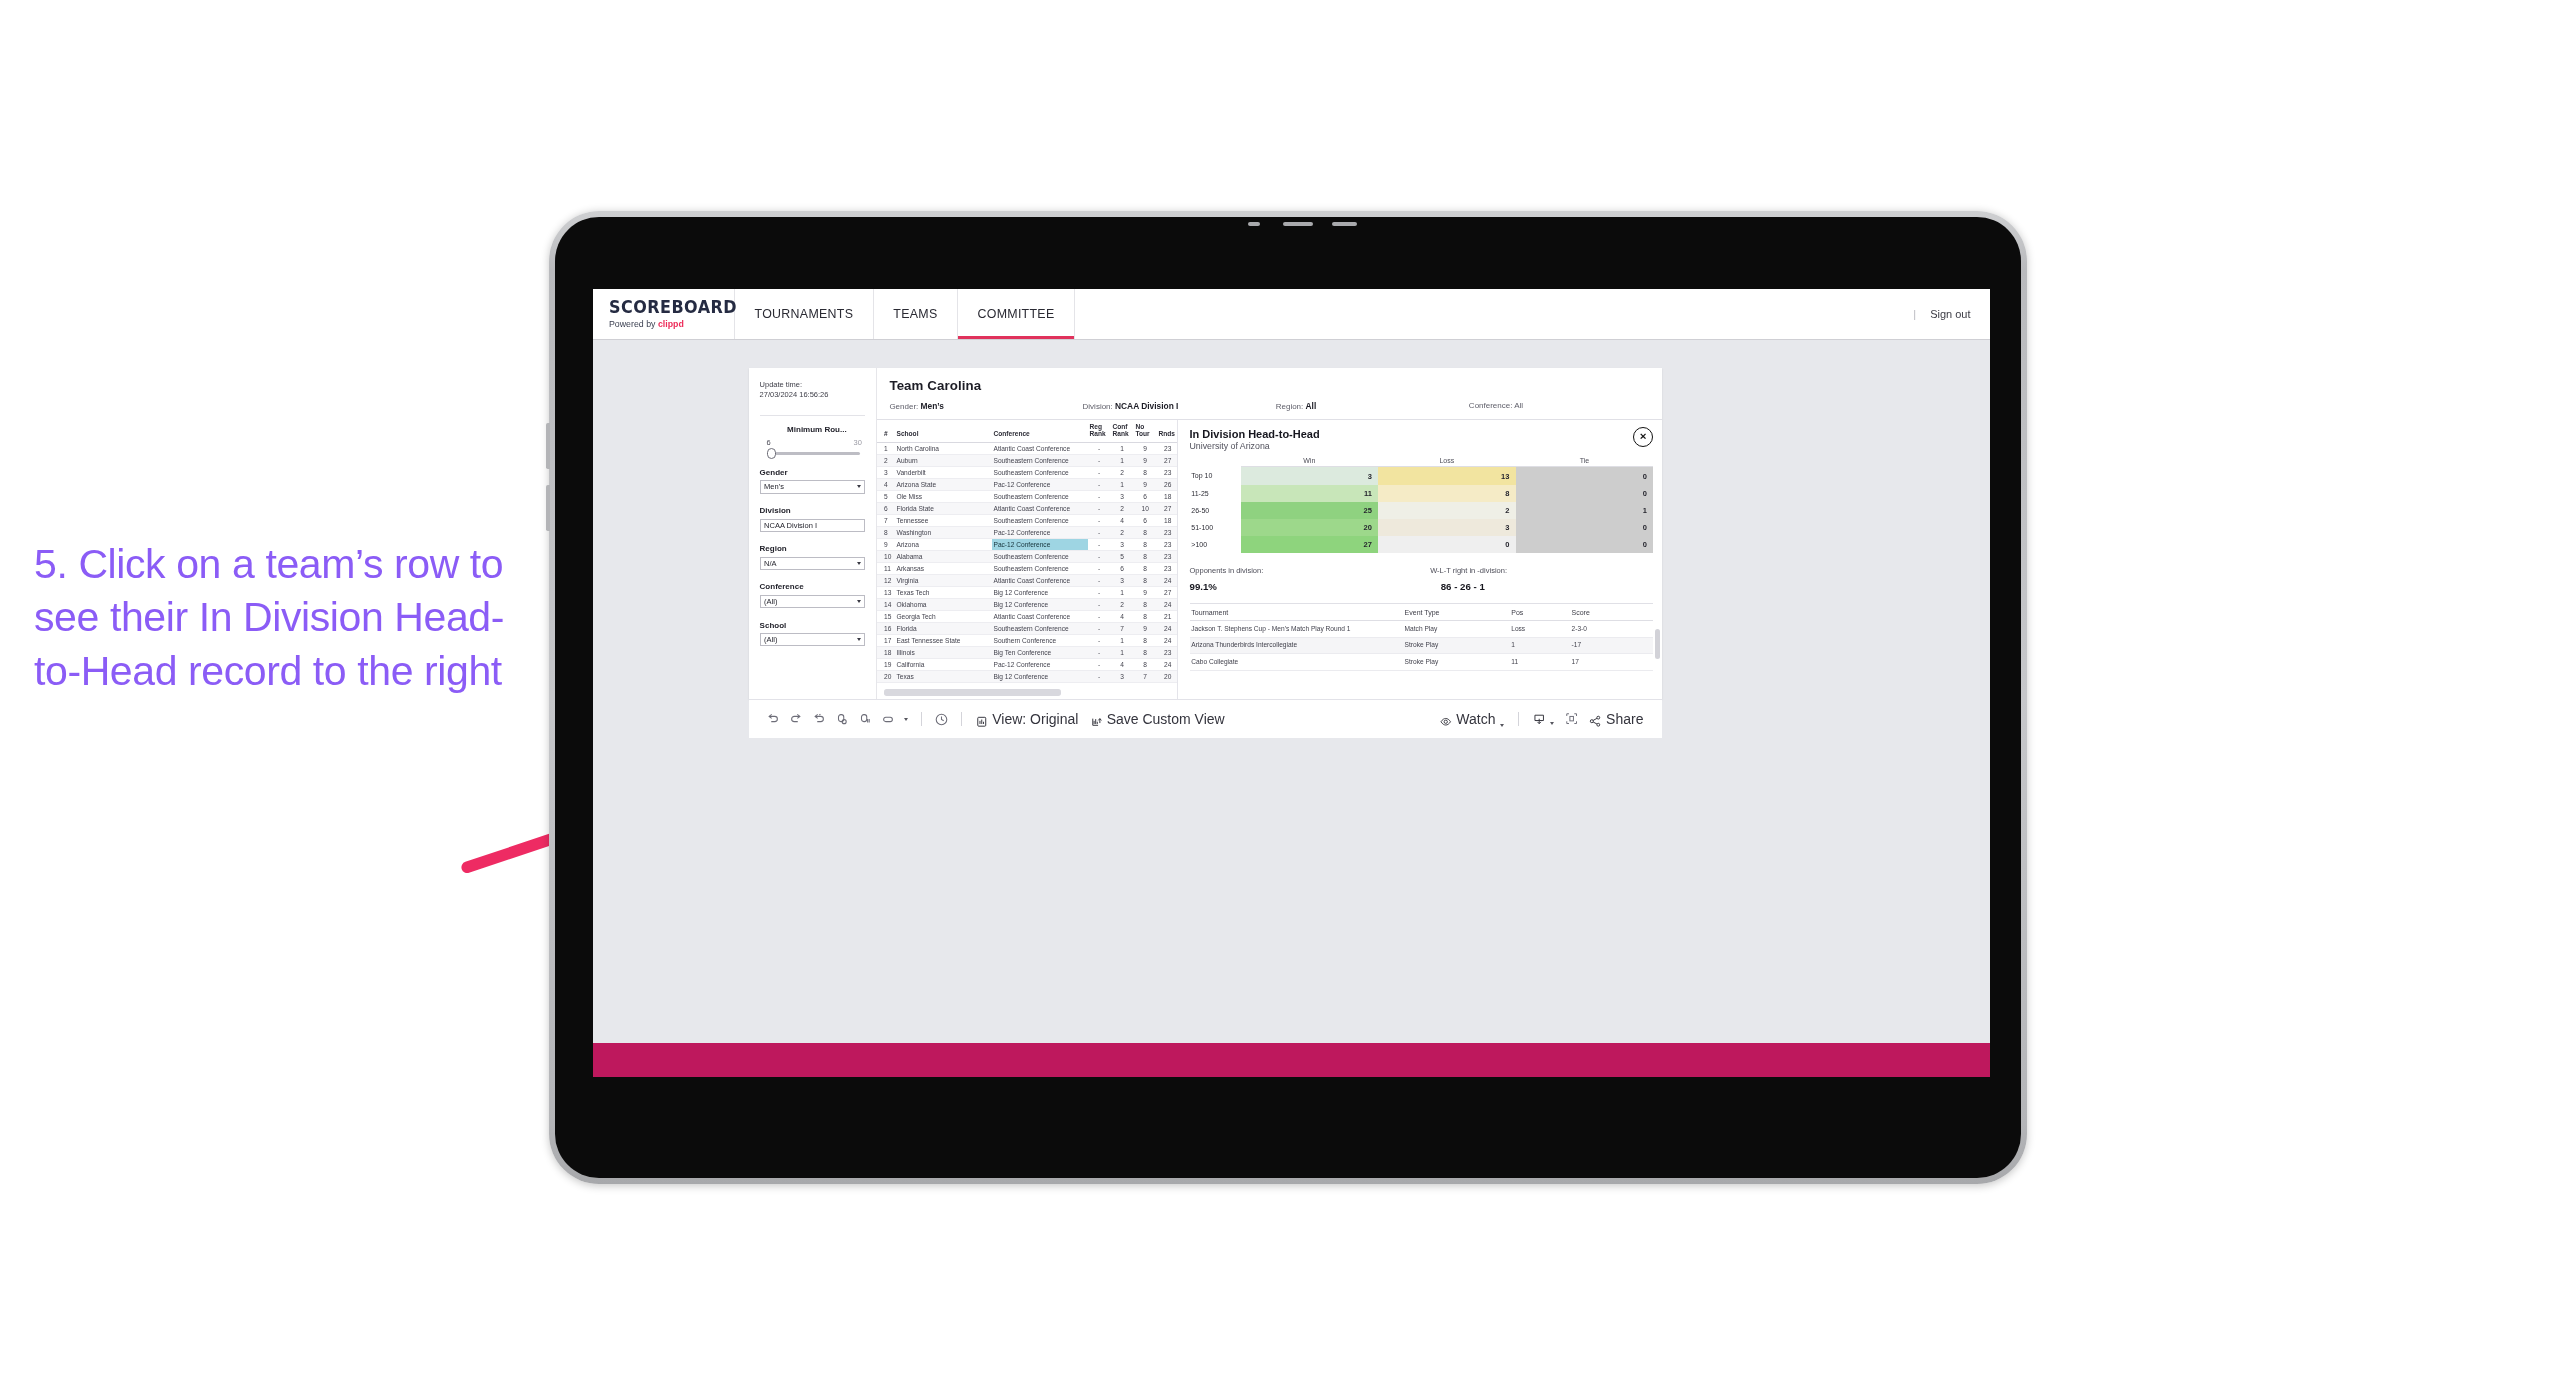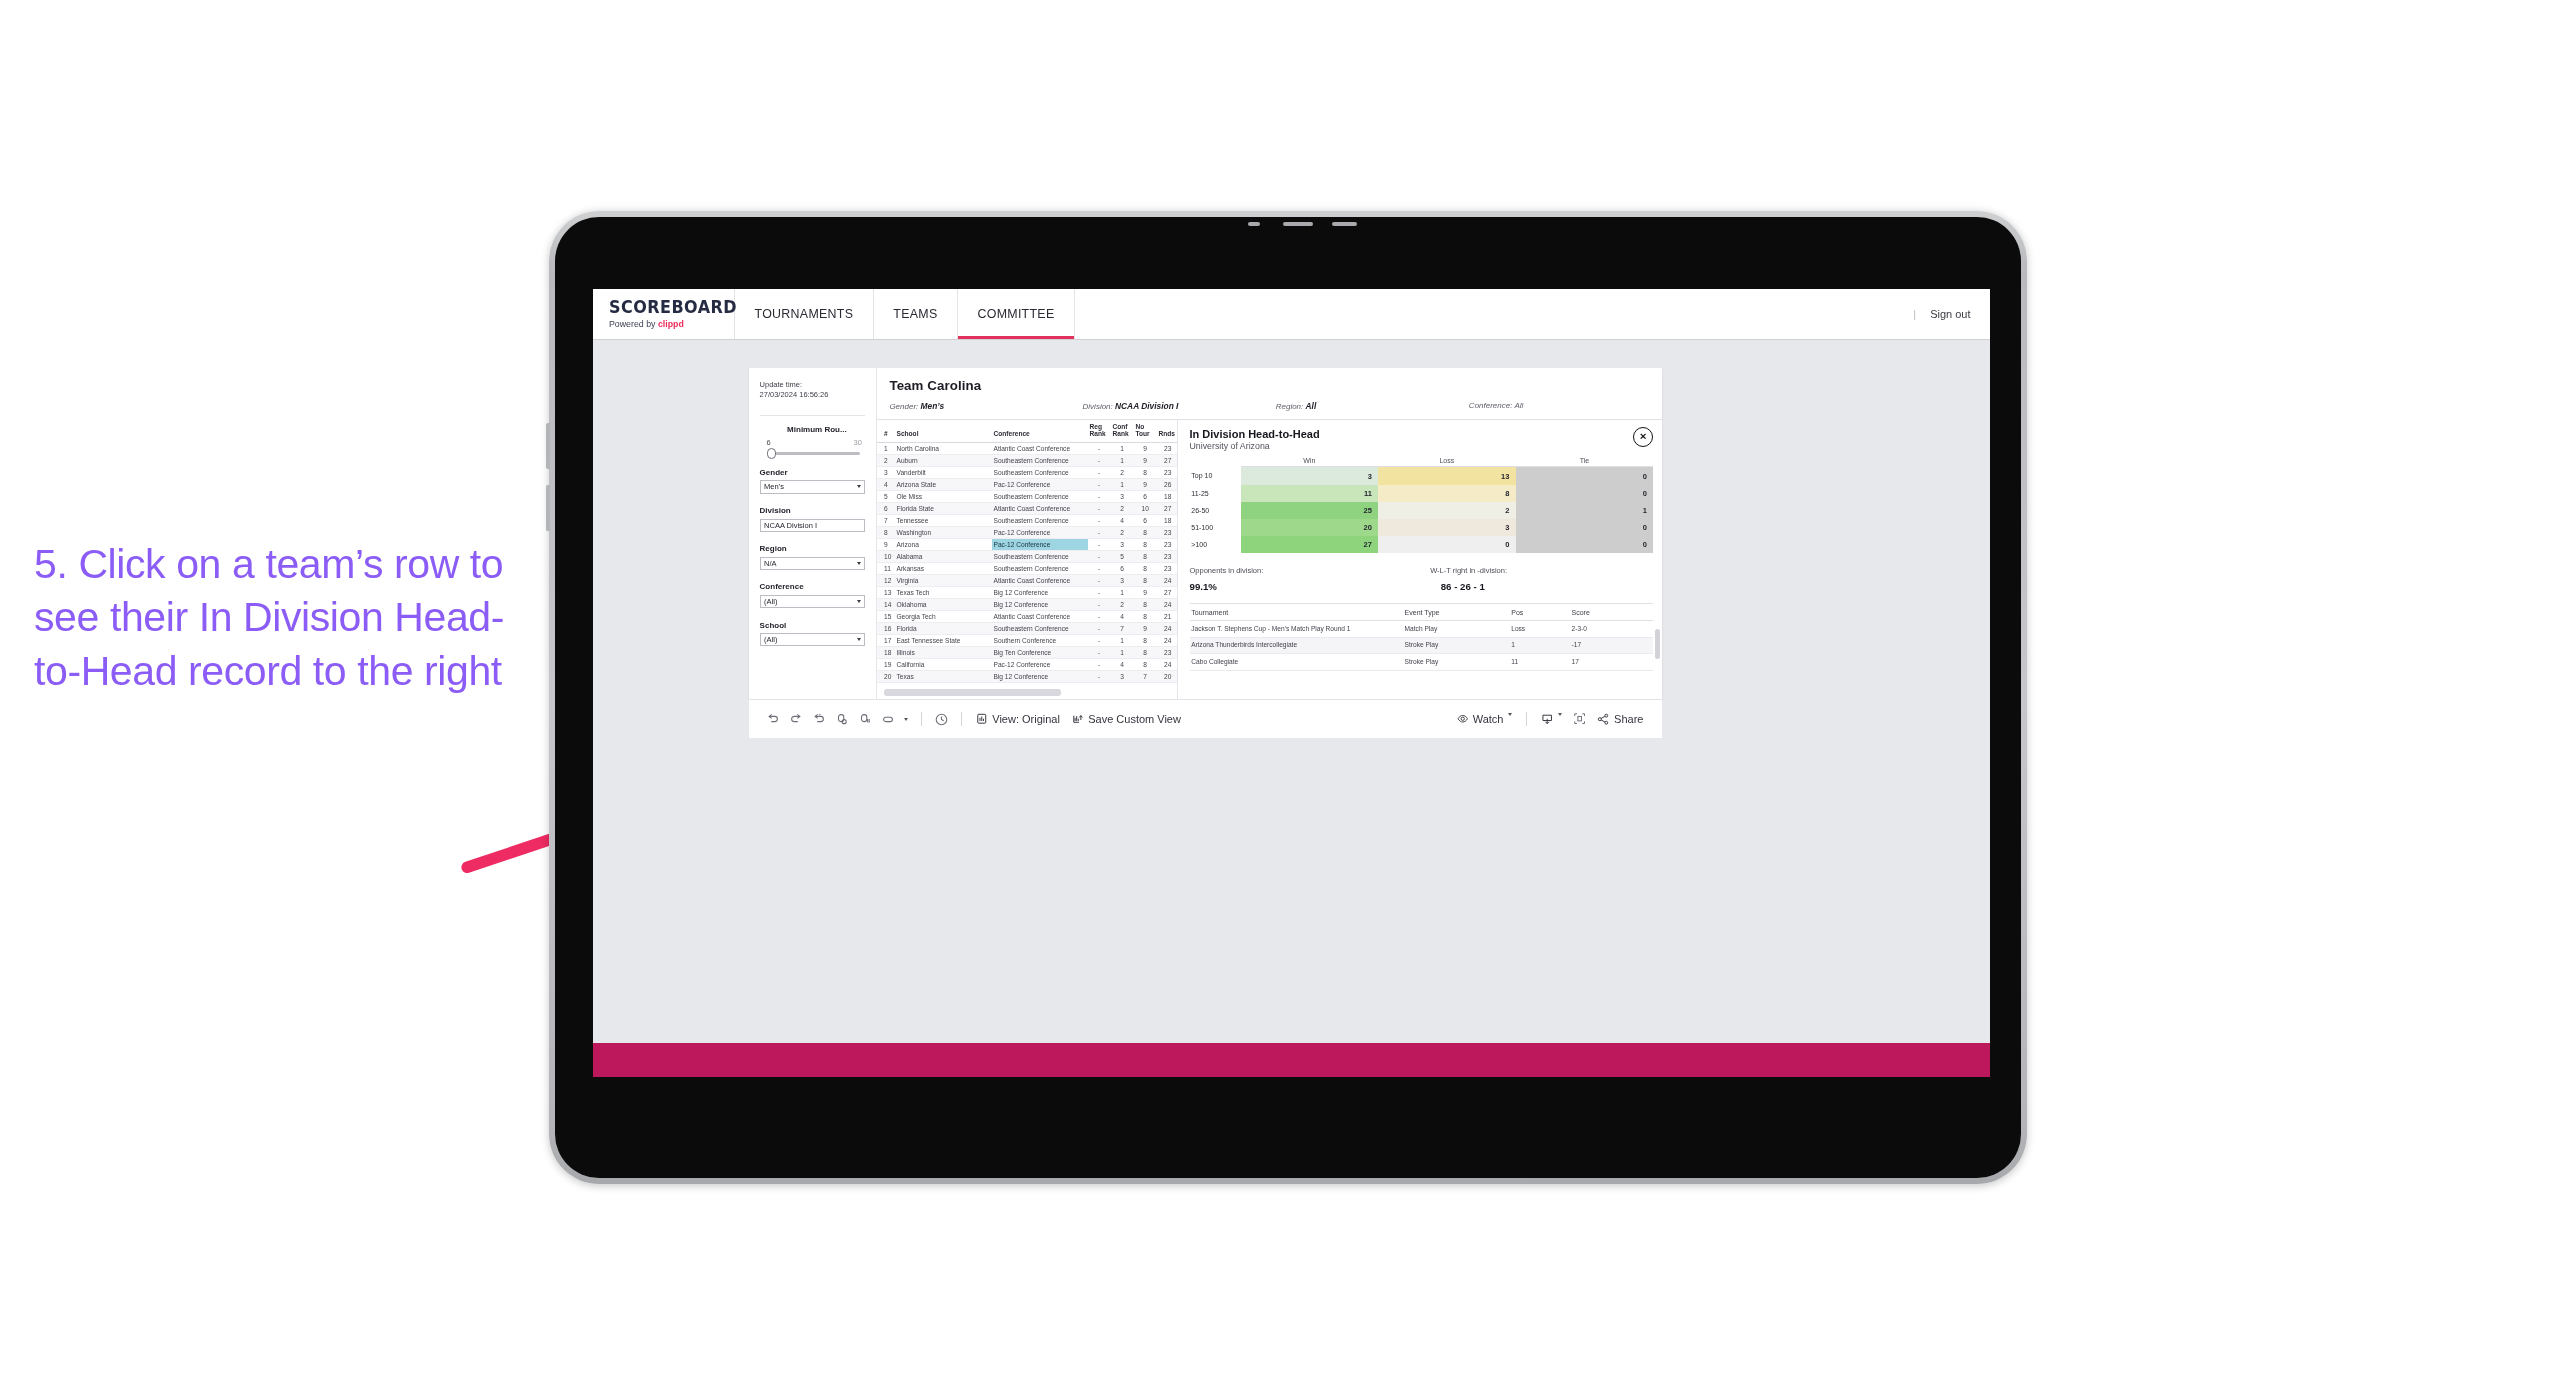--- a/index.html
+++ b/index.html
@@ -144,21 +144,21 @@
   .f-select .caret {
     margin-left: auto; width: 0; height: 0;
     border-left: 2.7px solid transparent; border-right: 2.7px solid transparent;
     border-top: 3.5px solid #3a3a44;
   }
 
   
   #standings { flex: 1 1 auto; min-width: 0; display: flex; flex-direction: column; background: #fff; }
   #st-head { padding: 9.7px 0 0 12.4px; }
   #st-title { font-size: 13.3px; font-weight: 600; color: #1d1d26; letter-spacing: 0.1px; }
-  #st-meta { display: flex; margin-top: 8px; padding-bottom: 8px; font-size: 8px; color: #5e5e69; font-style: italic; }
+  #st-meta { display: flex; margin-top: 8px; padding-bottom: 8px; font-size: 8px; color: #5e5e69; }
   #st-meta .m { width: 30%; }
   #st-meta b { color: #1d1d26; font-weight: 700; font-size: 8.4px; }
   #st-main { display: flex; flex: 1 1 auto; min-height: 0; border-top: 0.9px solid #e0e0e6; }
 
   #table-wrap { width: 301px; flex: 0 0 301px; position: relative; overflow: hidden; border-right: 0.9px solid #e4e4ea; }
   table.st { width: 301px; border-collapse: collapse; table-layout: fixed; }
   table.st th {
     font-size: 6.6px; font-weight: 700; color: #2b2b35;
     text-align: left; padding: 3.5px 1.8px 4.4px 1.8px; vertical-align: bottom;
     border-bottom: 0.9px solid #d9d9e0; background: #fff;
@@ -233,22 +233,22 @@
   #toolbar {
     height: 39px; background: #fff; border-top: 0.9px solid #e2e2e8;
     display: flex; align-items: center; padding: 0 12.4px; gap: 0px;
   }
   .tb-icon {
     width: 23px; height: 23px; display: flex; align-items: center; justify-content: center;
     color: #6d6d78; cursor: pointer;
   }
   .tb-sep { width: 0.9px; height: 13.3px; background: #d4d4da; margin: 0 8px; }
   .tb-item {
-    display: flex; align-items: flex-start; gap: 4.4px; padding: 0 6.2px;
-    font-size: 11px; color: #34343d; cursor: pointer;
+    display: flex; align-items: flex-end; gap: 4.4px; padding: 0 6.2px;
+    font-size: 14px; color: #34343d; cursor: pointer;
   }
   .tb-spacer { flex: 1 1 auto; }
   .mini-caret {
     width: 0; height: 0; border-left: 2.7px solid transparent;
     border-right: 2.7px solid transparent; border-top: 3.5px solid #57575f;
   }
 </style>
 </head>
 <body>
 

